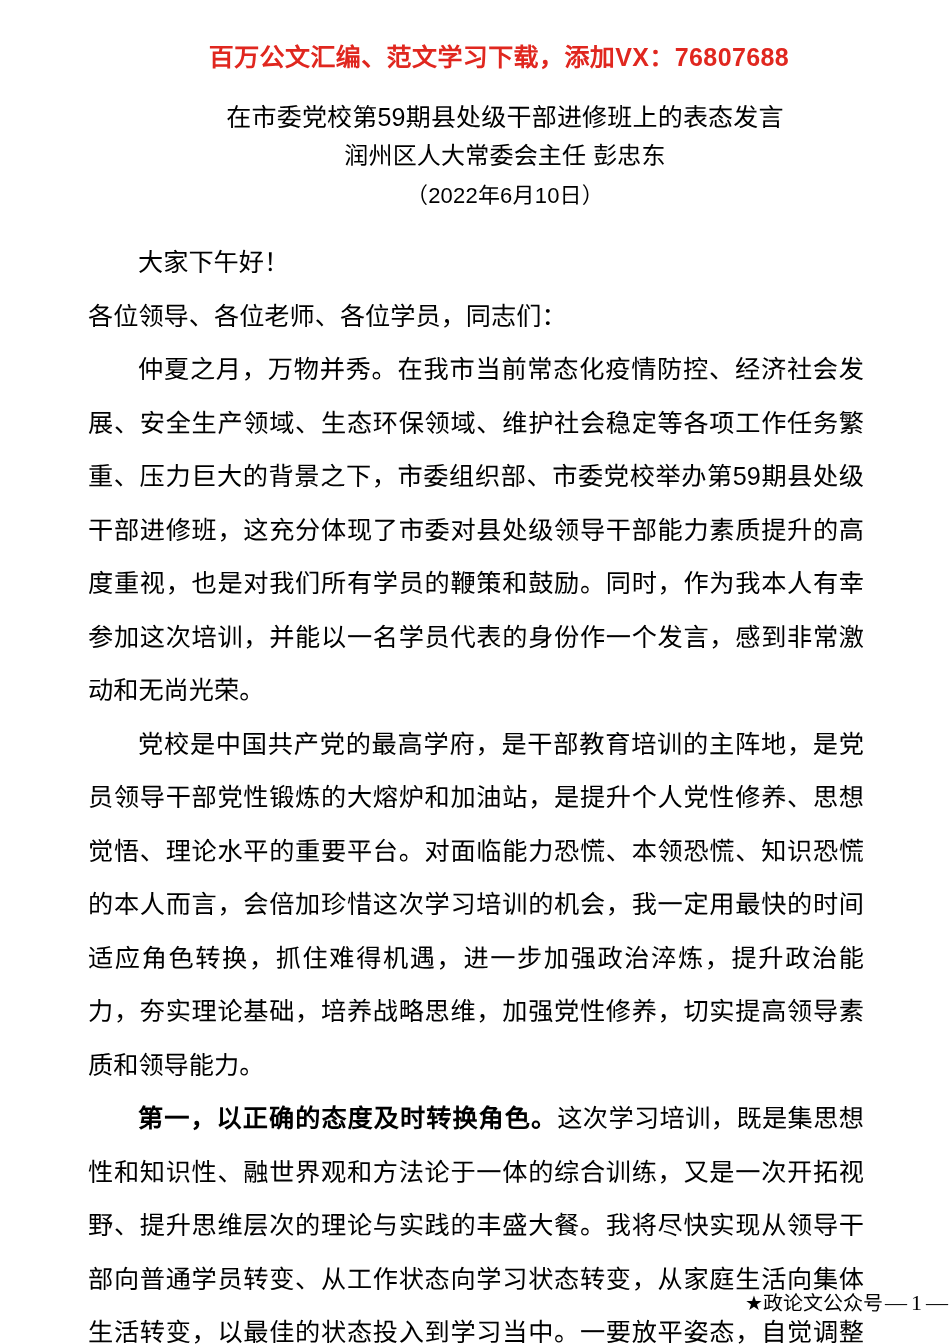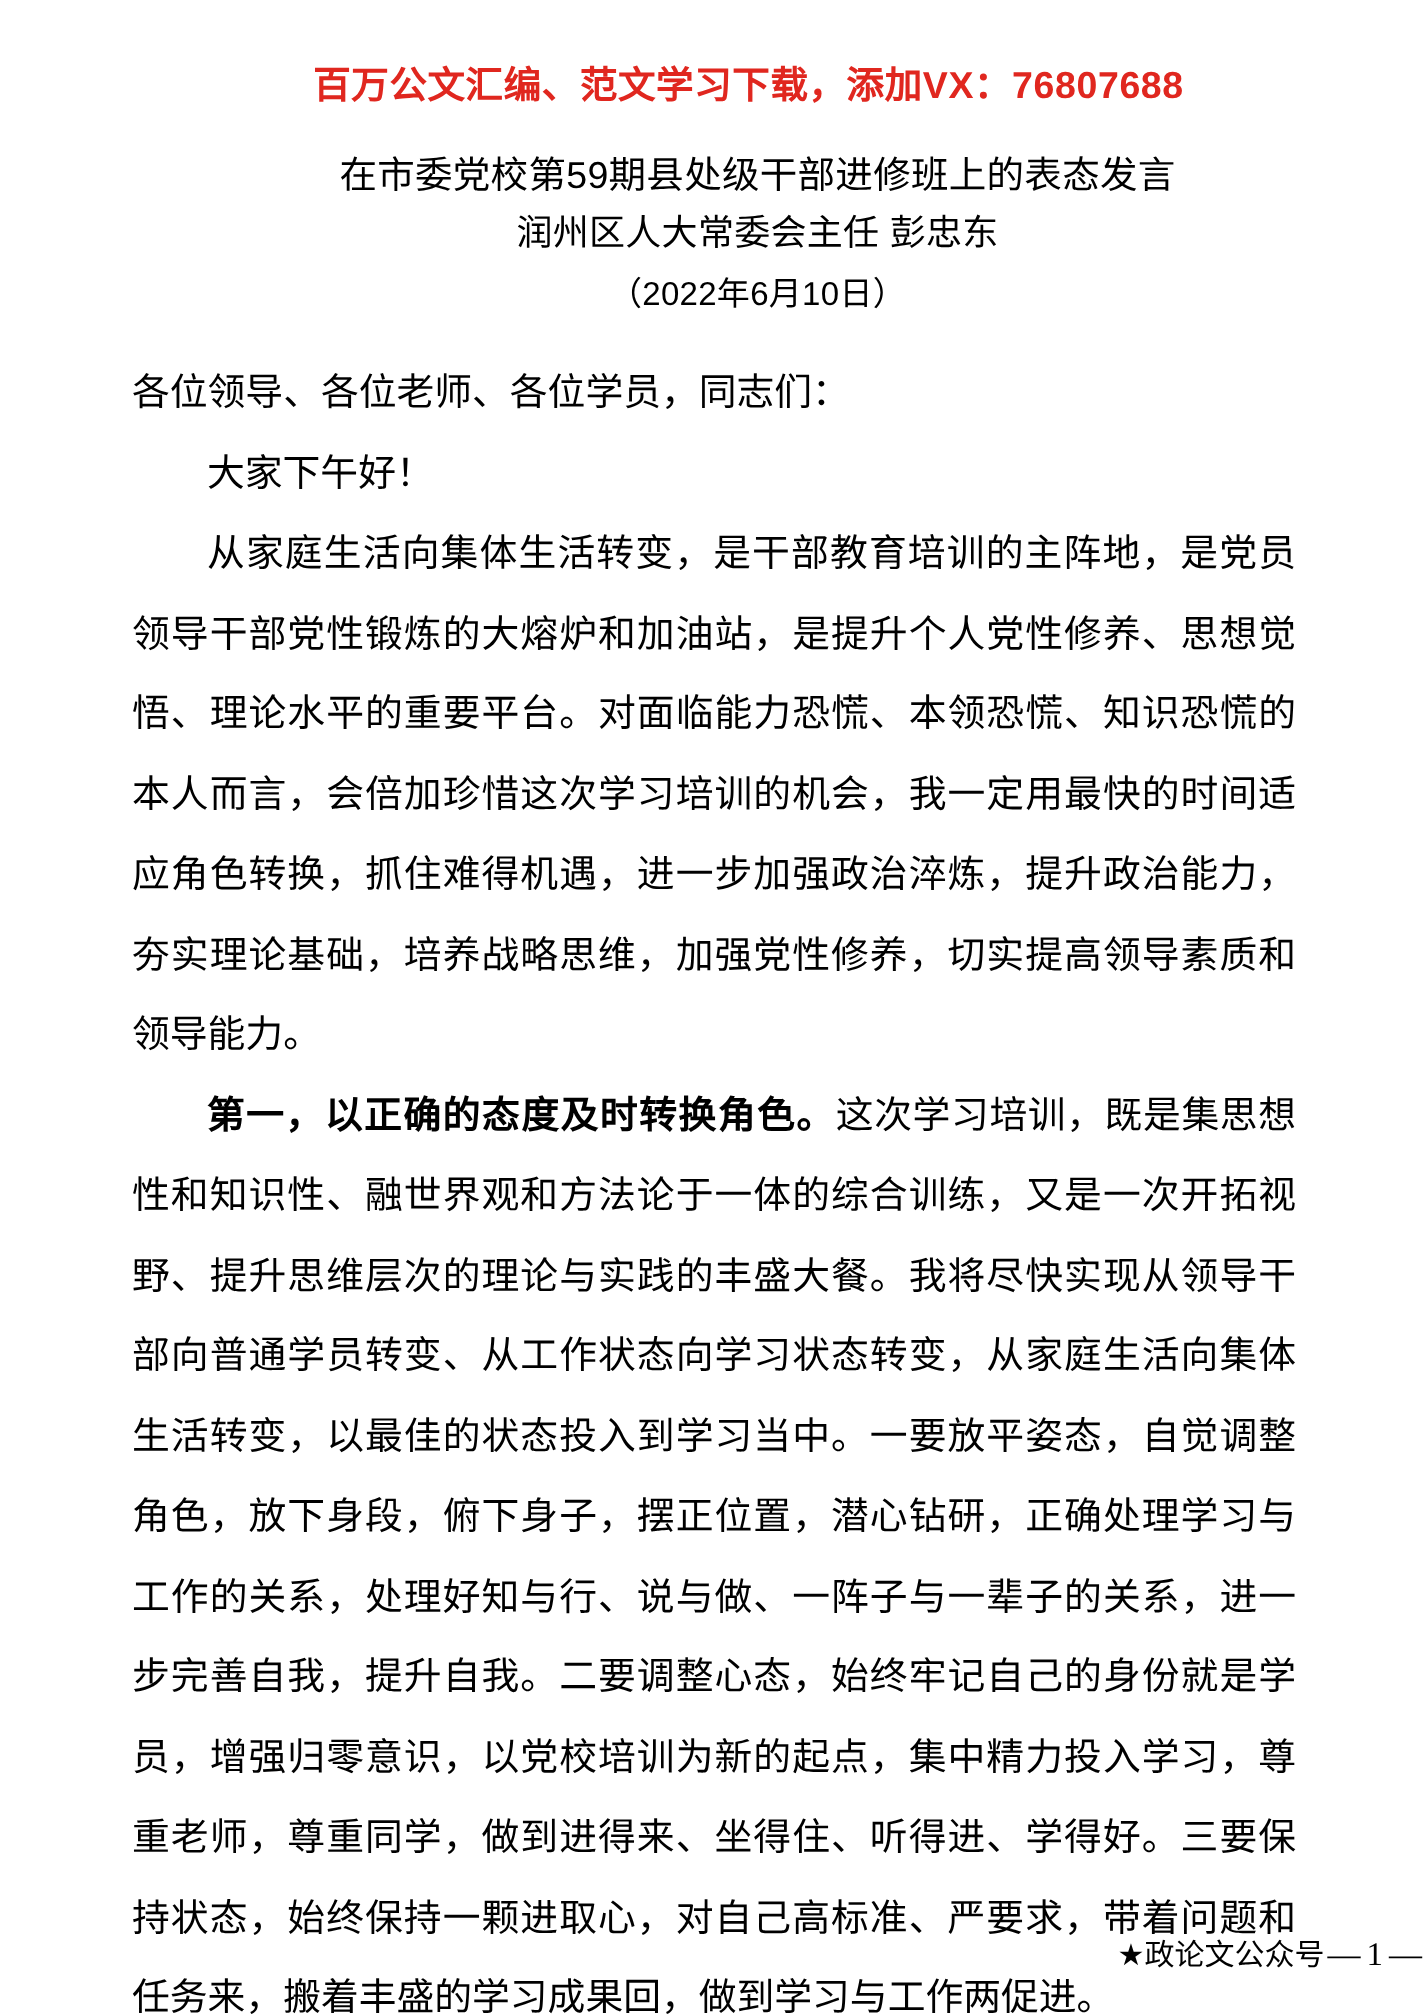--- a/index.html
+++ b/index.html
@@ -125,26 +125,27 @@
   <div class="promo-banner">百万公文汇编、范文学习下载，添加VX：76807688</div>
 
   <div class="doc-title-block">
     <div class="doc-title">在市委党校第59期县处级干部进修班上的表态发言</div>
     <div class="doc-subtitle">润州区人大常委会主任  彭忠东</div>
     <div class="doc-date">（2022年6月10日）</div>
   </div>
 
   <div class="doc-body">
 
+    <p class="para indent">大家下午好！</p>
+
     <p class="para">各位领导、各位老师、各位学员，同志们：</p>
 
-    <p class="para indent">大家下午好！</p>
+    <p class="para indent">仲夏之月，万物并秀。在我市当前常态化疫情防控、经济社会发展、安全生产领域、生态环保领域、维护社会稳定等各项工作任务繁重、压力巨大的背景之下，市委组织部、市委党校举办第59期县处级干部进修班，这充分体现了市委对县处级领导干部能力素质提升的高度重视，也是对我们所有学员的鞭策和鼓励。同时，作为我本人有幸参加这次培训，并能以一名学员代表的身份作一个发言，感到非常激动和无尚光荣。</p>
 
-
-    <p class="para indent">从家庭生活向集体生活转变，是干部教育培训的主阵地，是党员领导干部党性锻炼的大熔炉和加油站，是提升个人党性修养、思想觉悟、理论水平的重要平台。对面临能力恐慌、本领恐慌、知识恐慌的本人而言，会倍加珍惜这次学习培训的机会，我一定用最快的时间适应角色转换，抓住难得机遇，进一步加强政治淬炼，提升政治能力，夯实理论基础，培养战略思维，加强党性修养，切实提高领导素质和领导能力。</p>
+    <p class="para indent">党校是中国共产党的最高学府，是干部教育培训的主阵地，是党员领导干部党性锻炼的大熔炉和加油站，是提升个人党性修养、思想觉悟、理论水平的重要平台。对面临能力恐慌、本领恐慌、知识恐慌的本人而言，会倍加珍惜这次学习培训的机会，我一定用最快的时间适应角色转换，抓住难得机遇，进一步加强政治淬炼，提升政治能力，夯实理论基础，培养战略思维，加强党性修养，切实提高领导素质和领导能力。</p>
 
     <p class="para indent"><span class="lead">第一，以正确的态度及时转换角色。</span><span>这次学习培训，既是集思想性和知识性、融世界观和方法论于一体的综合训练，又是一次开拓视野、提升思维层次的理论与实践的丰盛大餐。我将尽快实现从领导干部向普通学员转变、从工作状态向学习状态转变，从家庭生活向集体生活转变，以最佳的状态投入到学习当中。一要放平姿态，自觉调整角色，放下身段，俯下身子，摆正位置，潜心钻研，正确处理学习与工作的关系，处理好知与行、说与做、一阵子与一辈子的关系，进一步完善自我，提升自我。二要调整心态，始终牢记自己的身份就是学员，增强归零意识，以党校培训为新的起点，集中精力投入学习，尊重老师，尊重同学，做到进得来、坐得住、听得进、学得好。三要保持状态，始终保持一颗进取心，对自己高标准、严要求，带着问题和任务来，搬着丰盛的学习成果回，做到学习与工作两促进。</span></p>
 
   </div>
 
   <div class="page-footer">
     <span class="footer-brand">★政论文公众号</span><span class="footer-pageno">—</span><span class="footer-pageno">1</span><span class="footer-pageno">—</span>
   </div>
 
 </div>

